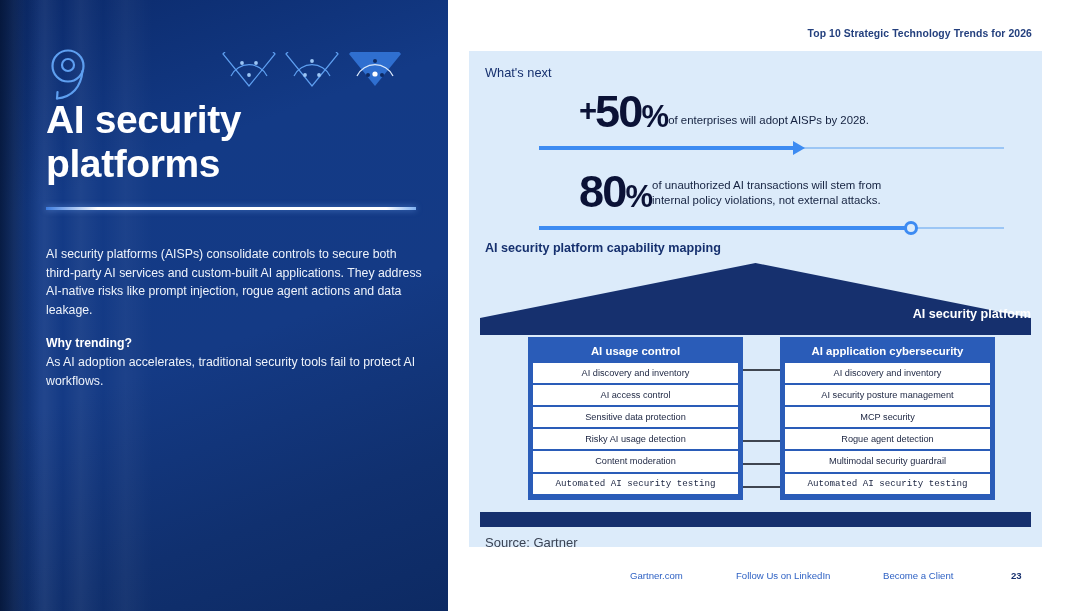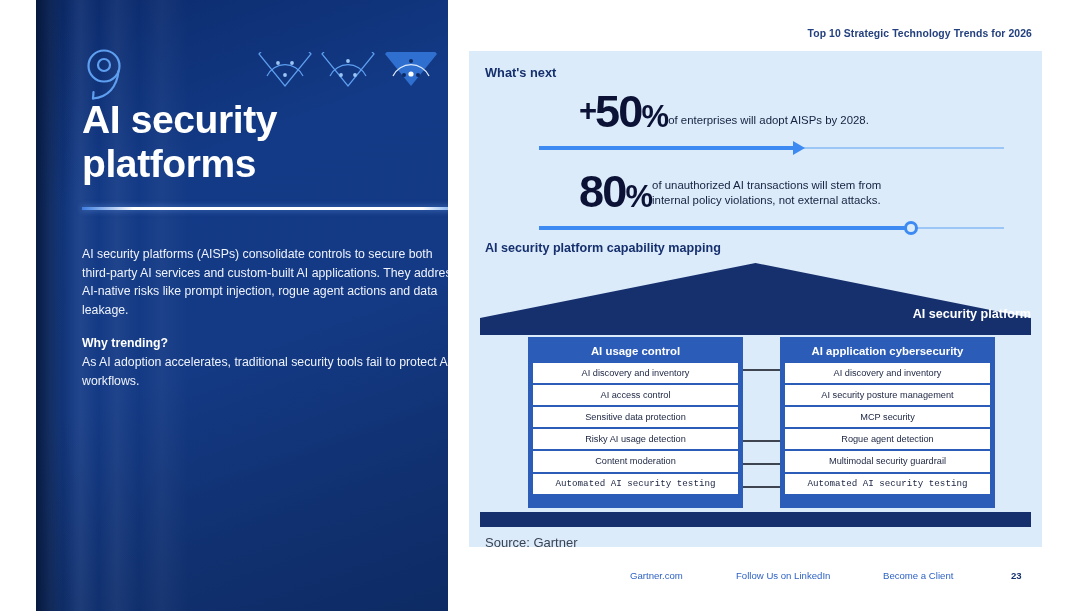--- a/index.html
+++ b/index.html
@@ -22,21 +22,20 @@
         rgba(255,255,255,0.05) 3%,
         rgba(255,255,255,0.00) 6%,
         rgba(255,255,255,0.06) 10%,
         rgba(255,255,255,0.00) 14%,
         rgba(255,255,255,0.05) 18%,
         rgba(255,255,255,0.00) 23%,
         rgba(255,255,255,0.04) 28%,
         rgba(255,255,255,0.00) 34%),
       linear-gradient(160deg, #0b2a6b 0%, #133a86 28%, #143a85 55%, #10306f 80%, #0d2a63 100%);
     overflow: hidden;
-    margin-left: 36px;
   }
   #left-panel::before {
     content: "";
     position: absolute; left: 0; top: 0;
     width: 40px; height: 100%;
     background: linear-gradient(90deg, rgba(4,18,46,0.75) 0%, rgba(8,28,66,0.25) 60%, rgba(0,0,0,0) 100%);
     pointer-events: none;
   }
 
   #numeral {
@@ -114,21 +113,21 @@
     left: 21px; top: 51px;
     width: 573px; height: 496px;
     background: #dcebfa;
   }
 
   #whats-next-title {
     position: absolute;
     left: 16px; top: 14px;
     color: #16306e;
     font-size: 12.8px;
-    font-weight: 700;
+    font-weight: 400;
   }
 
   .stat-row {
     position: absolute;
     left: 70px;
     width: 470px;
   }
   .stat-line { display: flex; align-items: flex-end; }
   .stat-number {
     color: #0b1236;
@@ -212,21 +211,21 @@
     font-size: 12.6px;
     font-weight: 700;
     pointer-events: none;
   }
 
   .col {
     position: absolute;
     top: 74px;
     width: 215px;
     background: #2a5cb8;
-    padding: 5px 5px 14px 5px;
+    padding: 5px 5px 6px 5px;
   }
   #col-left  { left: 48px; }
   #col-right { left: 300px; }
   .col-head {
     color: #ffffff;
     font-size: 11.4px;
     font-weight: 700;
     text-align: center;
     padding: 3px 0 6px 0;
   }

